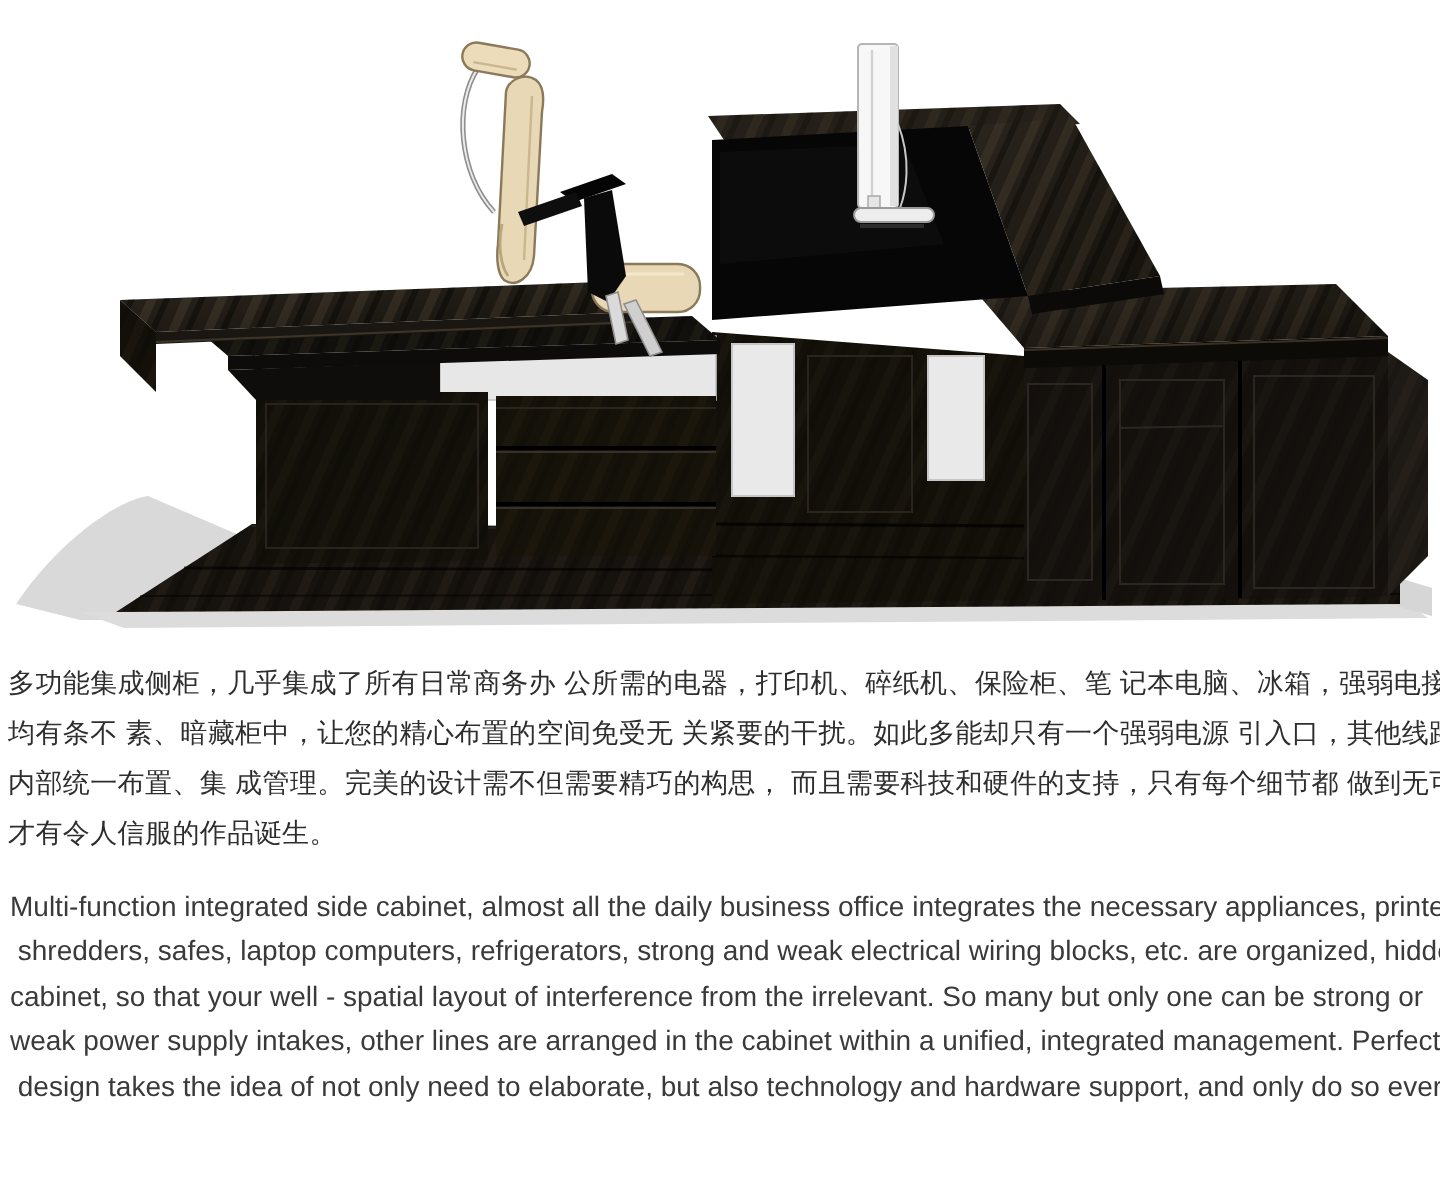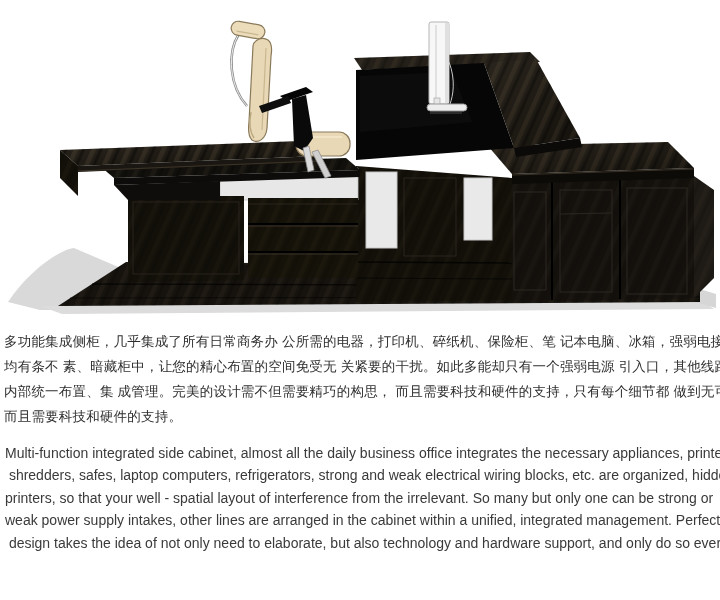--- a/index.html
+++ b/index.html
@@ -142,24 +142,24 @@
         <rect x="427" y="104" width="40" height="7" rx="3.5" fill="#ededed" stroke="#9a9a9a" stroke-width="1"></rect>
         <rect x="430" y="112" width="32" height="2" fill="#4a4a4a" opacity="0.5"></rect>
       </g>
     </svg>
   </figure>
 
   <div class="cn">
     <div class="cn-line">多功能集成侧柜，几乎集成了所有日常商务办 公所需的电器，打印机、碎纸机、保险柜、笔 记本电脑、冰箱，强弱电接线座等等</div>
     <div class="cn-line">均有条不 素、暗藏柜中，让您的精心布置的空间免受无 关紧要的干扰。如此多能却只有一个强弱电源 引入口，其他线路均在柜体</div>
     <div class="cn-line">内部统一布置、集 成管理。完美的设计需不但需要精巧的构思， 而且需要科技和硬件的支持，只有每个细节都 做到无可挑剔，</div>
-    <div class="cn-line">而且需要科技和硬件的支持。</div>
+    <div class="cn-line">才有令人信服的作品诞生。</div>
   </div>
 
   <div class="en">
     <div class="en-line">Multi-function integrated side cabinet, almost all the daily business office integrates the necessary appliances, printers,</div>
     <div class="en-line"> shredders, safes, laptop computers, refrigerators, strong and weak electrical wiring blocks, etc. are organized, hidden</div>
-    <div class="en-line">printers, so that your well - spatial layout of interference from the irrelevant. So many but only one can be strong or</div>
+    <div class="en-line">cabinet, so that your well - spatial layout of interference from the irrelevant. So many but only one can be strong or</div>
     <div class="en-line">weak power supply intakes, other lines are arranged in the cabinet within a unified, integrated management. Perfect</div>
     <div class="en-line"> design takes the idea of not only need to elaborate, but also technology and hardware support, and only do so every</div>
   </div>
 
 </div>
 
 </body></html>

